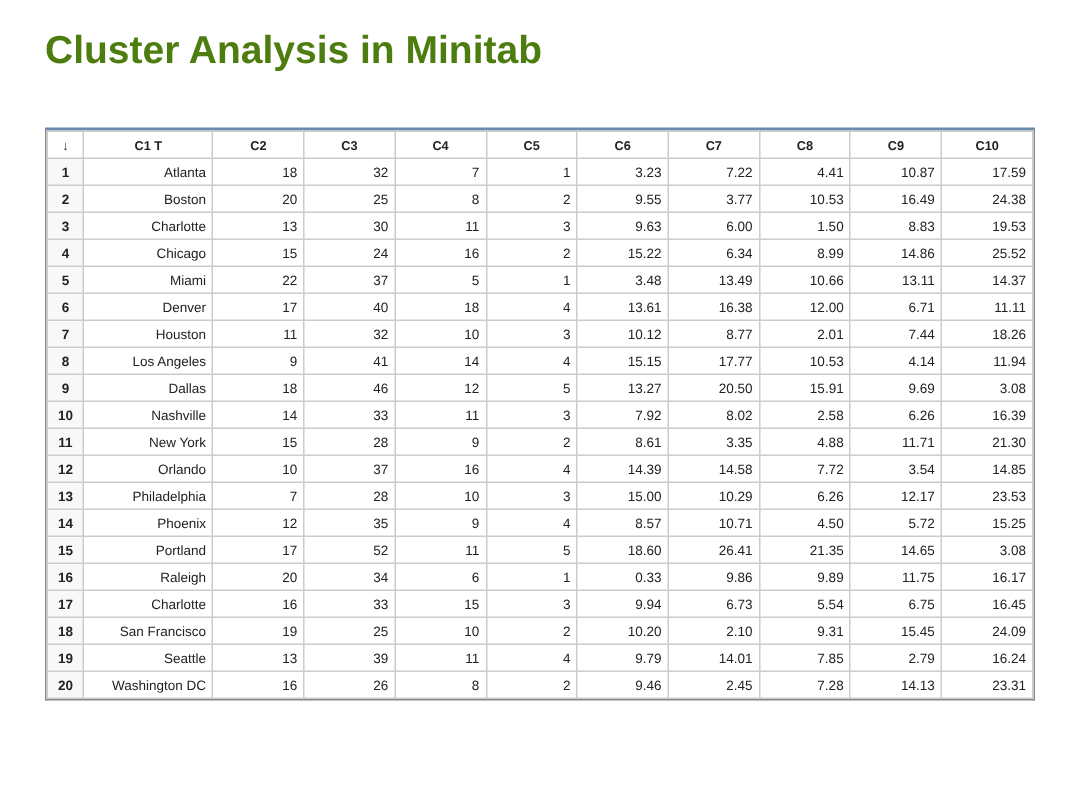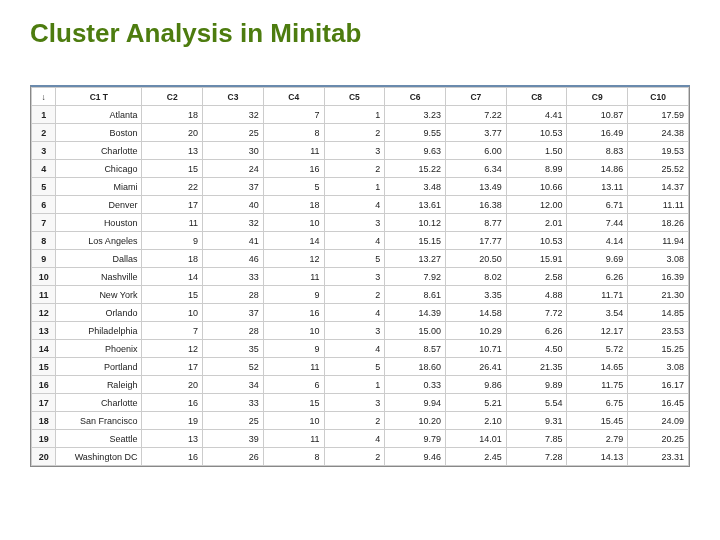--- a/index.html
+++ b/index.html
@@ -266,21 +266,21 @@
             <td class="num">16.17</td>
           </tr>
           <tr>
             <td class="rowhdr">17</td>
             <td class="market">Charlotte</td>
             <td class="num">16</td>
             <td class="num">33</td>
             <td class="num">15</td>
             <td class="num">3</td>
             <td class="num">9.94</td>
-            <td class="num">5.21</td>
+            <td class="num">6.73</td>
             <td class="num">5.54</td>
             <td class="num">6.75</td>
             <td class="num">16.45</td>
           </tr>
           <tr>
             <td class="rowhdr">18</td>
             <td class="market">San Francisco</td>
             <td class="num">19</td>
             <td class="num">25</td>
             <td class="num">10</td>
@@ -295,21 +295,21 @@
             <td class="rowhdr">19</td>
             <td class="market">Seattle</td>
             <td class="num">13</td>
             <td class="num">39</td>
             <td class="num">11</td>
             <td class="num">4</td>
             <td class="num">9.79</td>
             <td class="num">14.01</td>
             <td class="num">7.85</td>
             <td class="num">2.79</td>
-            <td class="num">20.25</td>
+            <td class="num">16.24</td>
           </tr>
           <tr>
             <td class="rowhdr">20</td>
             <td class="market">Washington DC</td>
             <td class="num">16</td>
             <td class="num">26</td>
             <td class="num">8</td>
             <td class="num">2</td>
             <td class="num">9.46</td>
             <td class="num">2.45</td>

